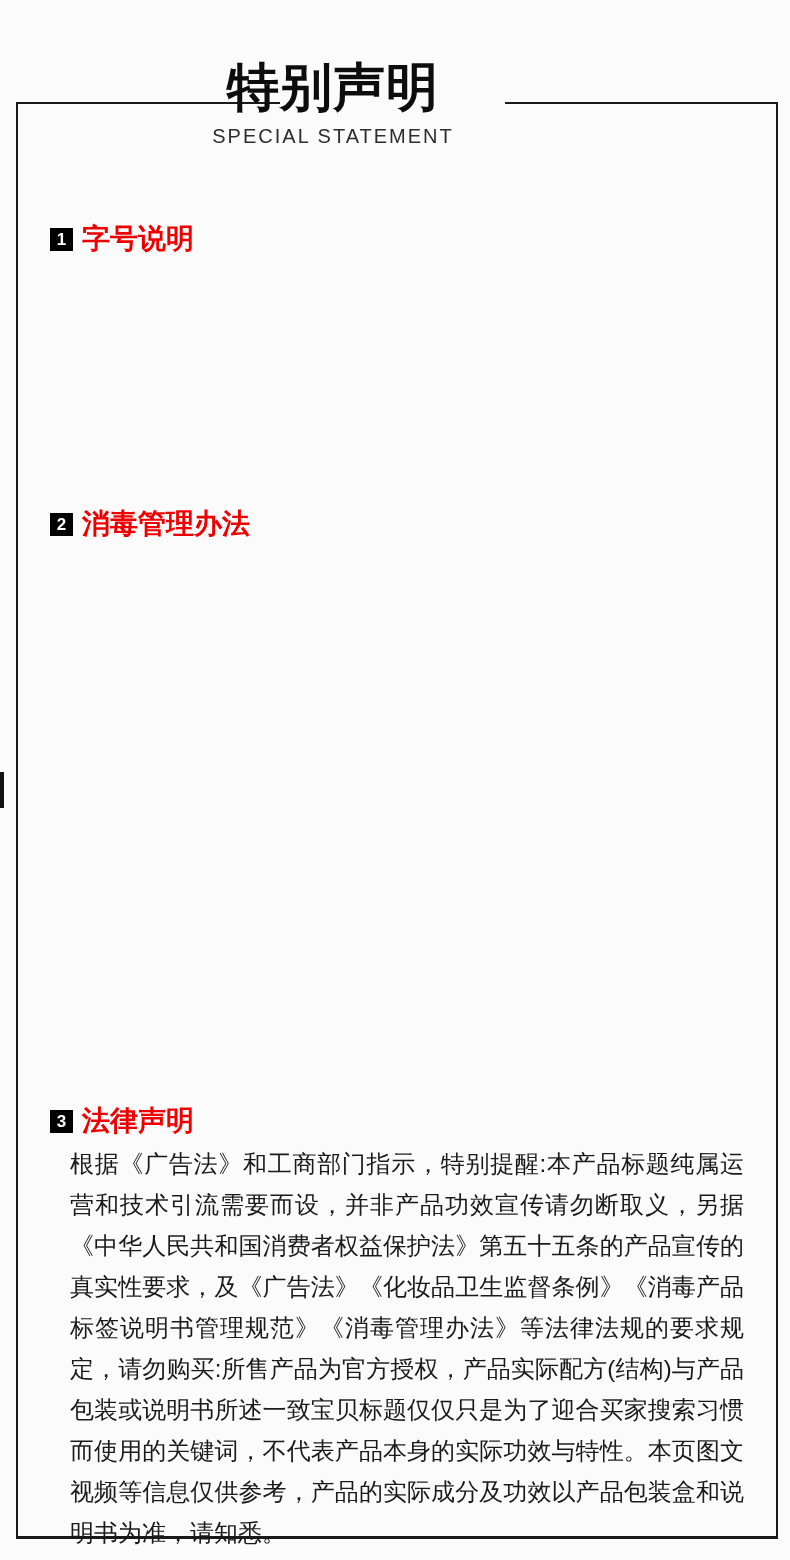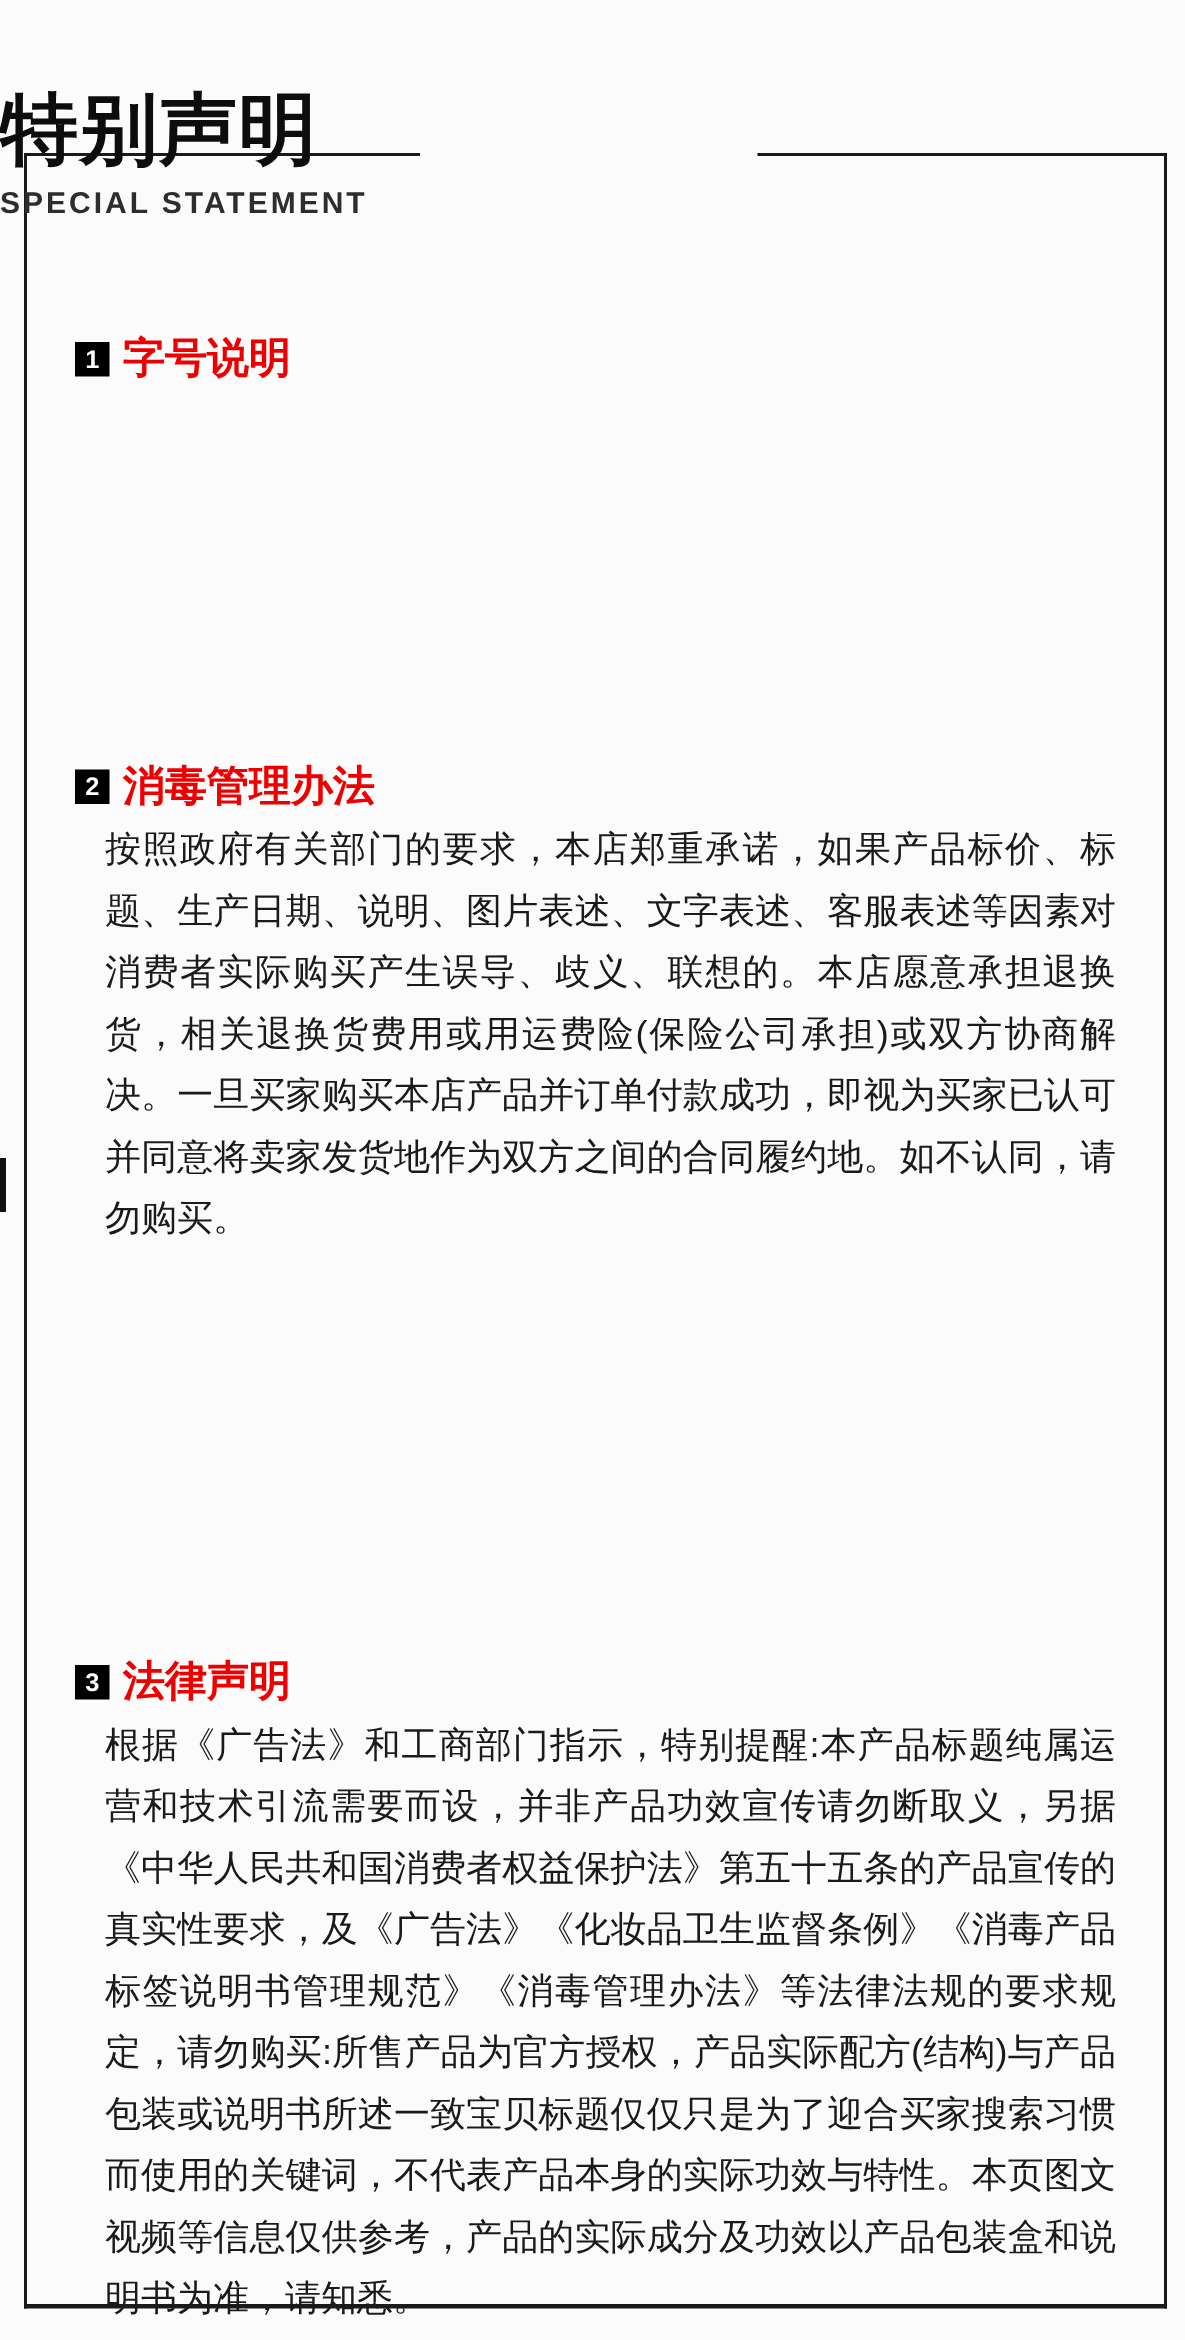--- a/index.html
+++ b/index.html
@@ -15,30 +15,30 @@
   .page{
     position:relative;
     width:790px;height:1560px;
     background:var(--background,#fbfbfb);
     font-family:"Liberation Sans","DejaVu Sans",sans-serif;
     color:var(--text,#1a1a1a);
     overflow:hidden;
   }
   
   .title-block{
-    position:absolute;left:0;top:58px;width:642px;
-    text-align:left;z-index:2;
+    position:absolute;left:12px;top:58px;width:642px;
+    text-align:center;z-index:2;
   }
   .main-title{
     font-size:52px;line-height:58px;font-weight:800;
     color:#0d0d0d;letter-spacing:1px;
   }
   .sub-title{
     margin-top:8px;
-    font-size:20px;line-height:24px;font-weight:700;
+    font-size:20px;line-height:24px;font-weight:400;
     color:#2d2d2d;letter-spacing:2px;
   }
   
   .frame{
     position:absolute;left:16px;top:102px;
     width:762px;height:1437px;
     border-left:2px solid var(--frame,#1a1a1a);
     border-right:2px solid var(--frame,#1a1a1a);
     border-bottom:3px solid var(--frame,#1a1a1a);
   }
@@ -101,21 +101,20 @@
       <div class="heading-label">字号说明</div>
     </div>
   </div>
 
   <div class="section section-2">
     <div class="section-heading">
       <div class="num-badge">2</div>
       <div class="heading-label">消毒管理办法</div>
     </div>
     <div class="section-body">
-      <p class="para">按照政府有关部门的要求，本店郑重承诺，如果产品标价、标题、生产日期、说明、图片表述、文字表述、客服表述等因素对消费者实际购买产生误导、歧义、联想的。本店愿意承担退换货，相关退换货费用或用运费险(保险公司承担)或双方协商解决。一旦买家购买本店产品并订单付款成功，即视为买家已认可并同意将卖家发货地作为双方之间的合同履约地。如不认同，请勿购买。</p>
     </div>
   </div>
 
   <div class="section section-3">
     <div class="section-heading">
       <div class="num-badge">3</div>
       <div class="heading-label">法律声明</div>
     </div>
     <div class="section-body">
       <p class="para">根据《广告法》和工商部门指示，特别提醒:本产品标题纯属运营和技术引流需要而设，并非产品功效宣传请勿断取义，另据《中华人民共和国消费者权益保护法》第五十五条的产品宣传的真实性要求，及《广告法》《化妆品卫生监督条例》《消毒产品标签说明书管理规范》《消毒管理办法》等法律法规的要求规定，请勿购买:所售产品为官方授权，产品实际配方(结构)与产品包装或说明书所述一致宝贝标题仅仅只是为了迎合买家搜索习惯而使用的关键词，不代表产品本身的实际功效与特性。本页图文视频等信息仅供参考，产品的实际成分及功效以产品包装盒和说明书为准，请知悉。</p>

